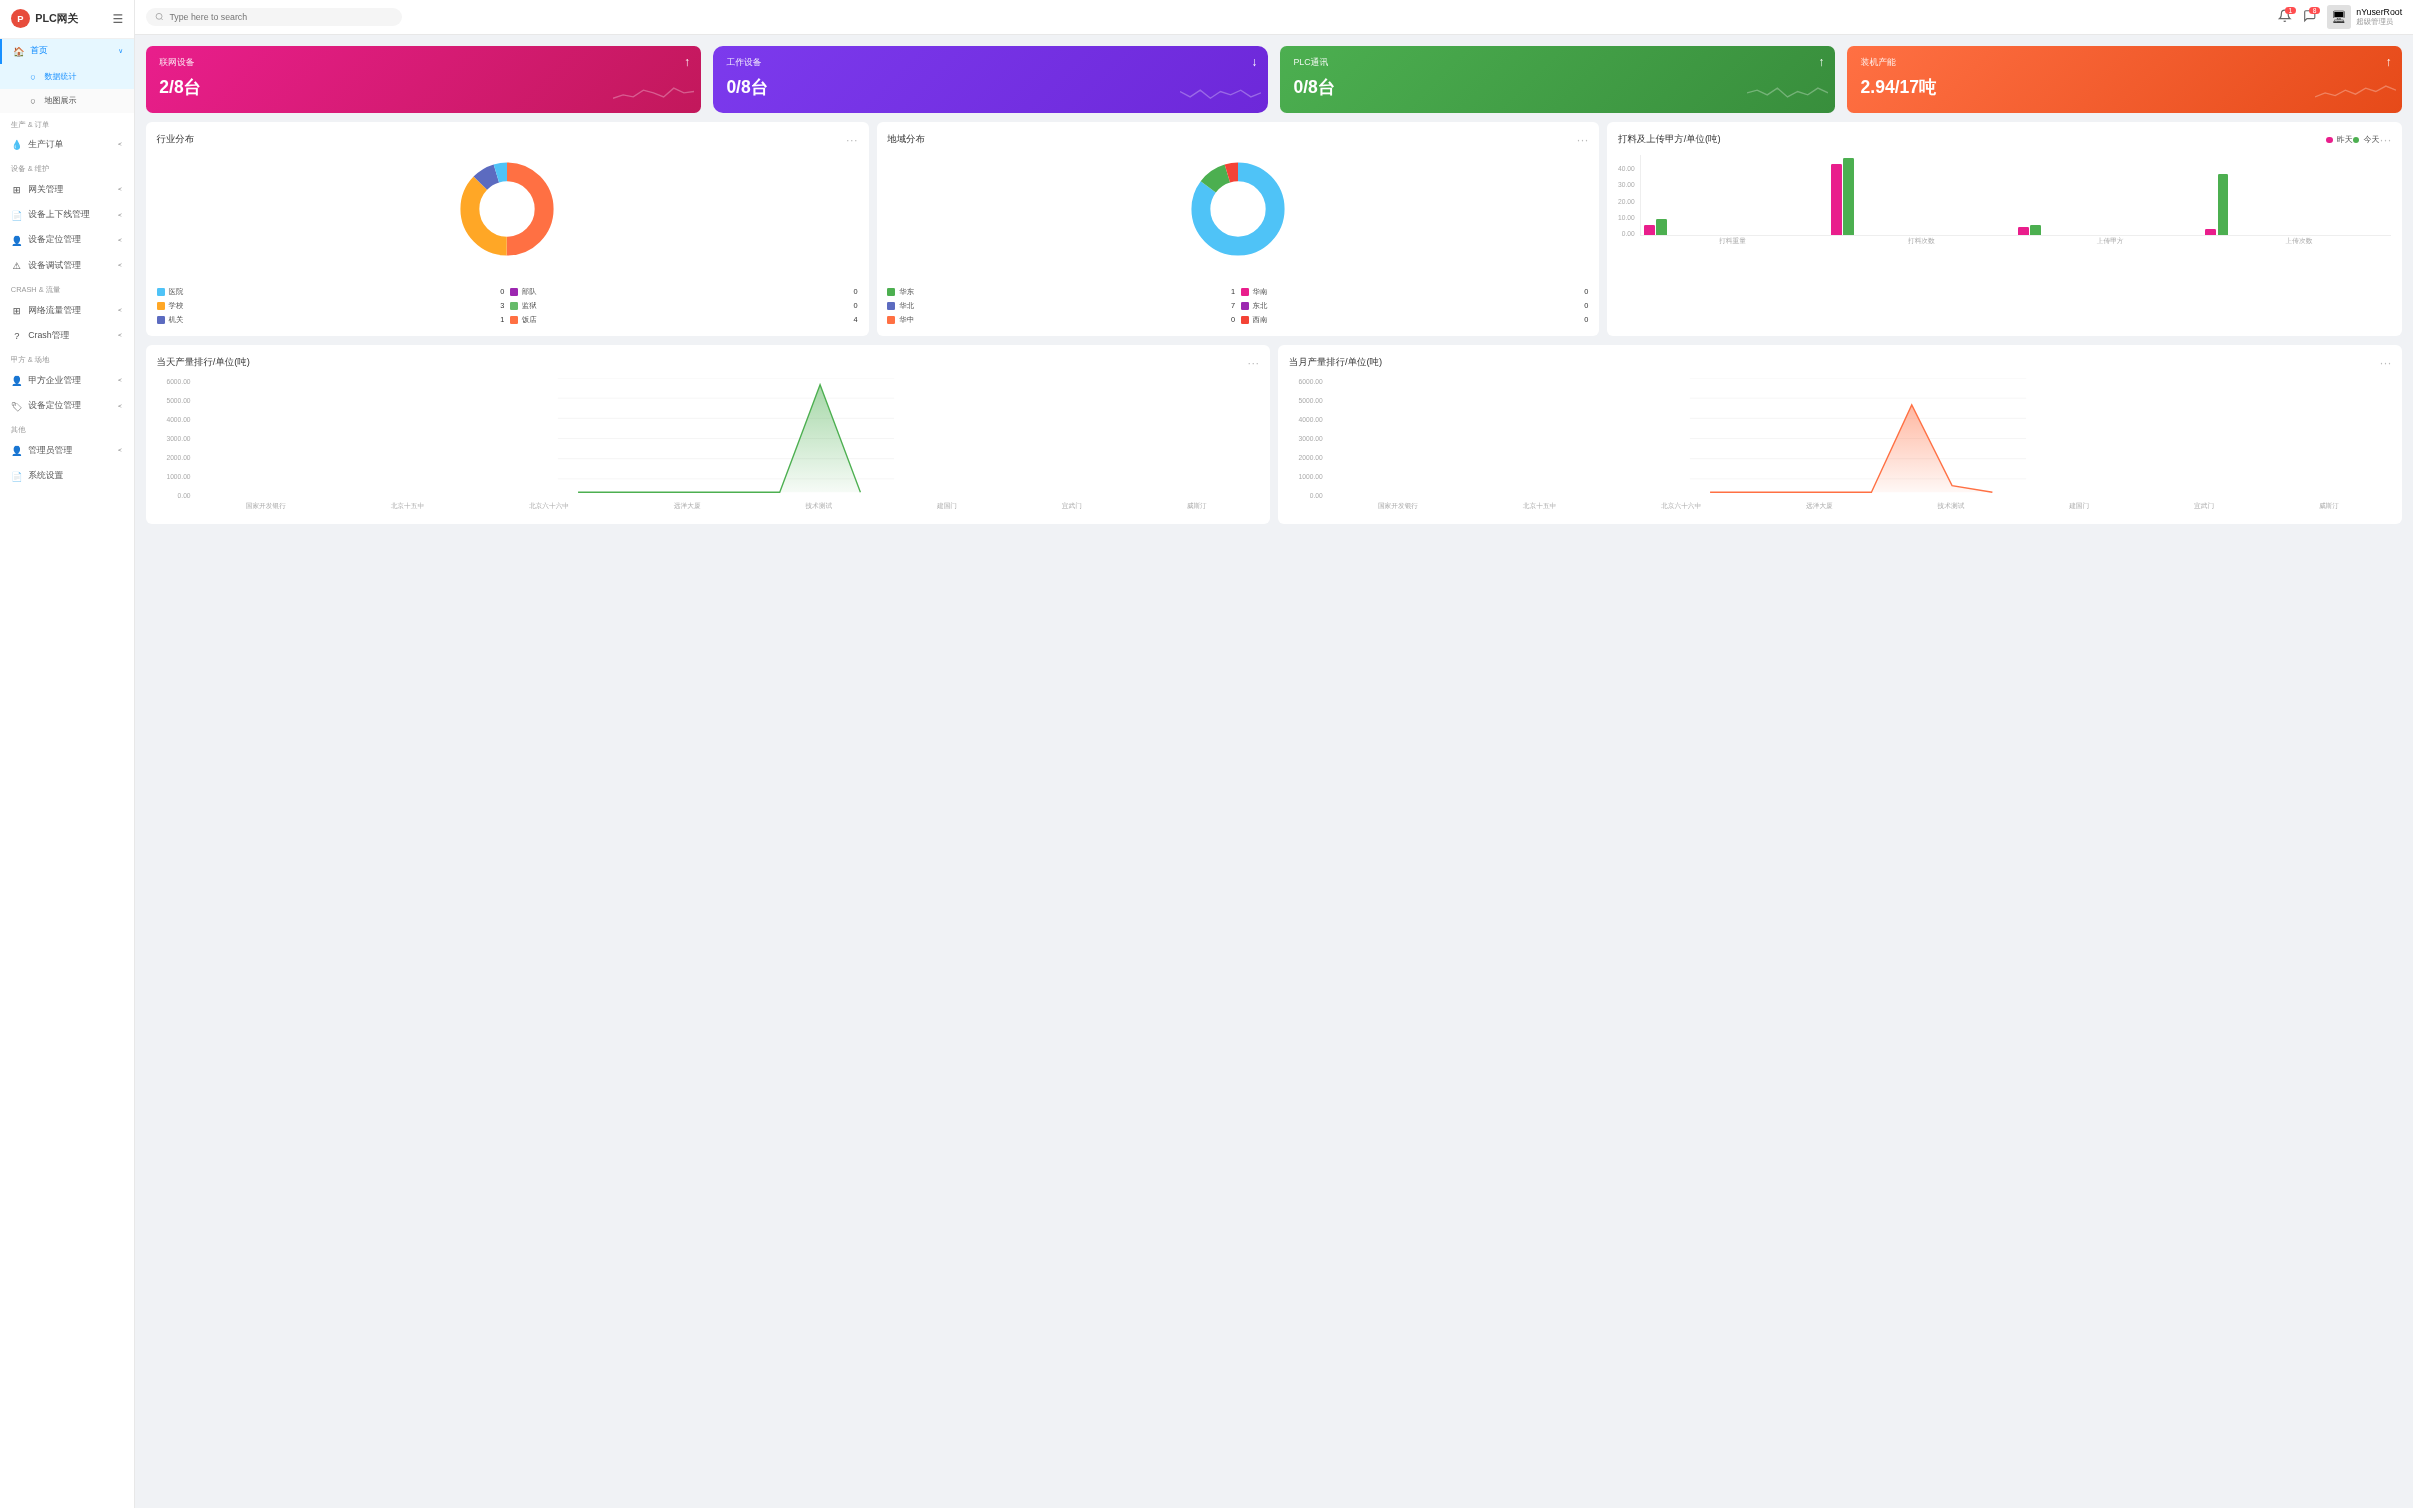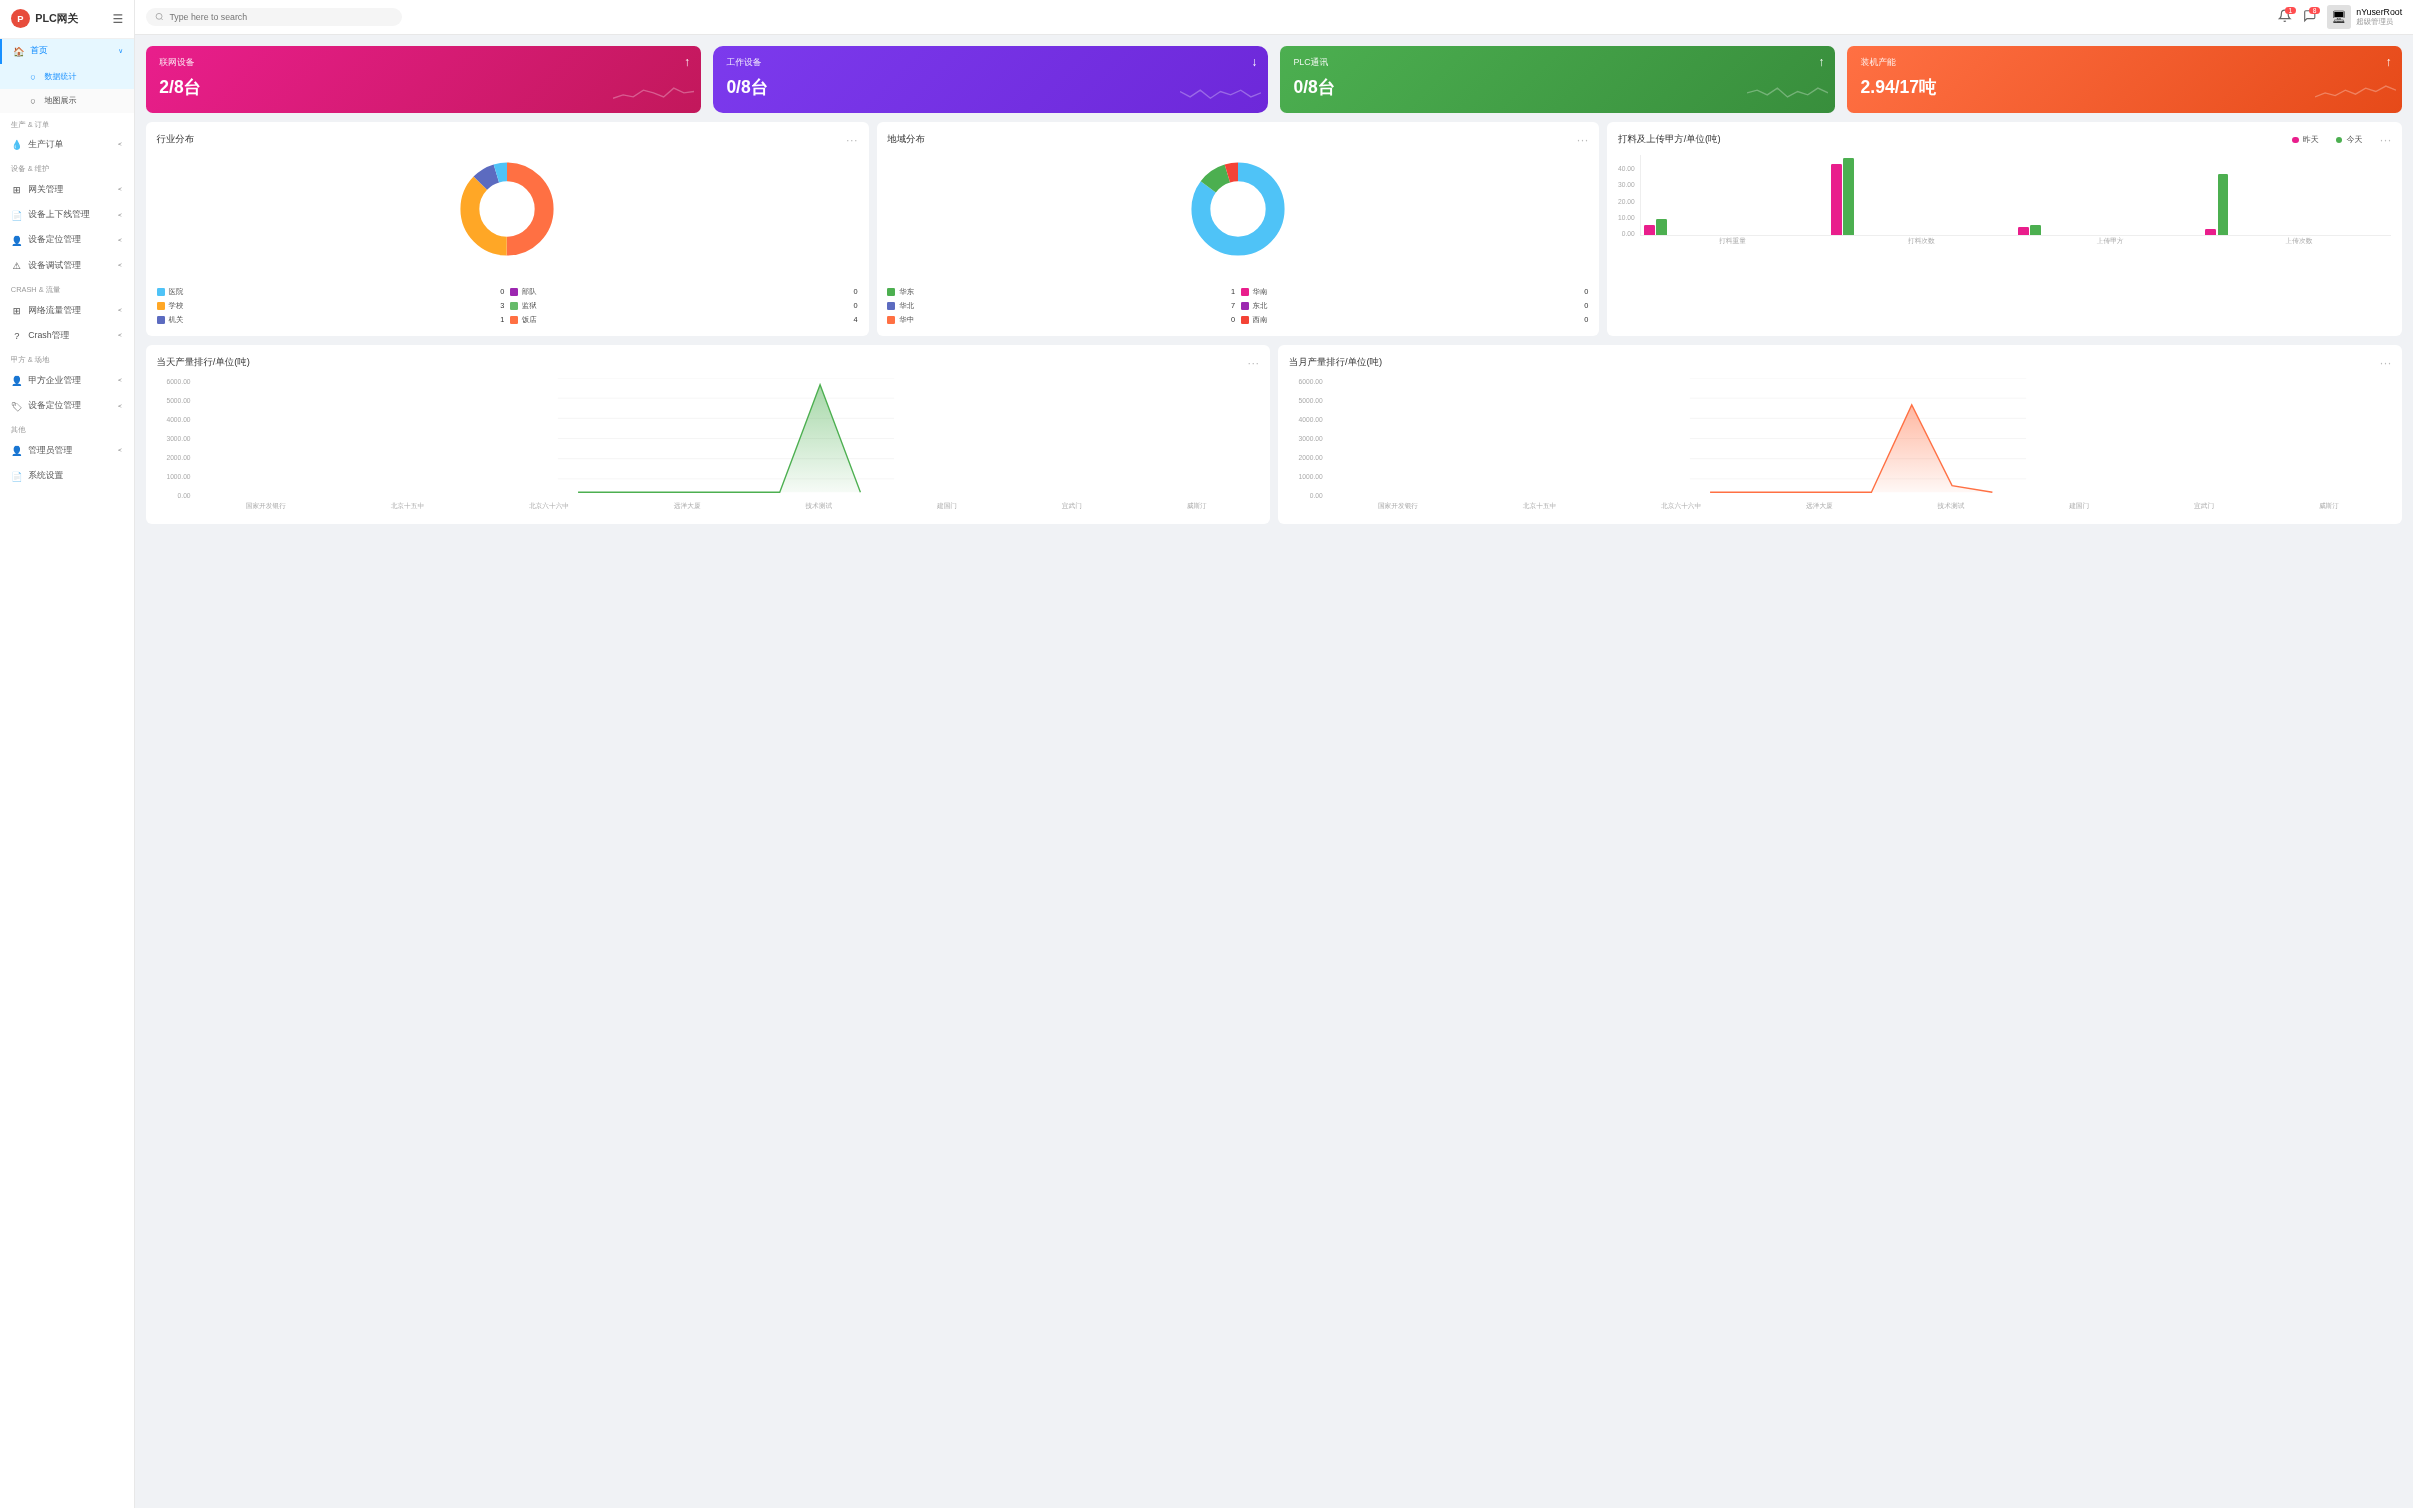--- a/index.html
+++ b/index.html
@@ -356,21 +356,21 @@
             <div class="donut-legend-square" style="background:#f44336"></div>
             <span class="donut-legend-name">西南</span>
             <span class="donut-legend-val">0</span>
           </div>
         </div>
       </div>
 
       <div class="chart-panel">
         <div class="chart-panel-header">
           <span class="chart-panel-title">打料及上传甲方/单位(吨)</span>
-          <div style="display:flex;gap:17px;align-items:center;">
+          <div style="display:flex;gap:0;align-items:center;">
             <span class="legend-row">
               <span class="legend-dot" style="background:#e91e8c"></span>
               <span>昨天</span>
             </span>
             <span class="legend-row">
               <span class="legend-dot" style="background:#4caf50"></span>
               <span>今天</span>
             </span>
             <span class="chart-more">···</span>
           </div>

